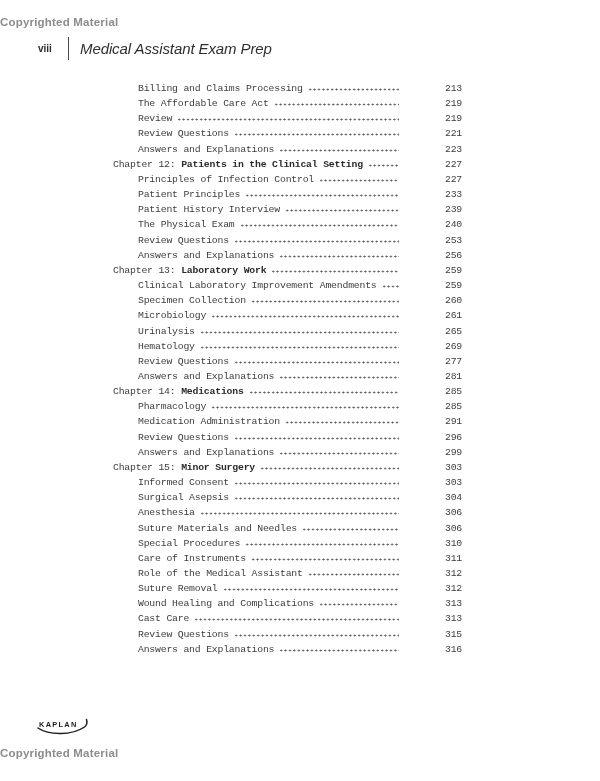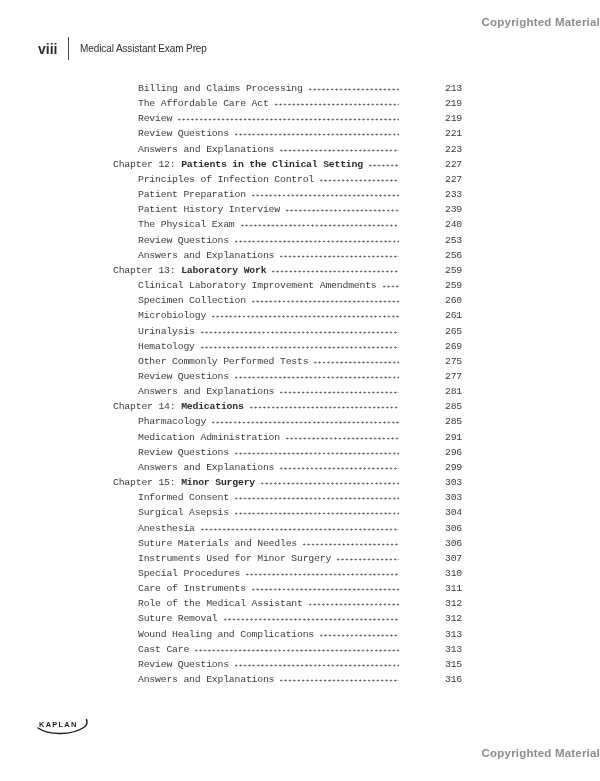--- a/index.html
+++ b/index.html
@@ -10,45 +10,46 @@
     -webkit-font-smoothing: antialiased;
   }
   .page {
     position: relative;
     width: 600px; height: 781px;
     background: #ffffff;
     overflow: hidden;
   }
   .copyright {
     position: absolute; left: 0; right: 0;
-    text-align: right;
+    text-align: left;
     font-size: 11.5px; font-weight: bold;
     color: #8c8c8c;
     letter-spacing: 0.2px;
   }
   .copyright.top { top: 16px; }
   .copyright.bottom { top: 747px; }
 
   .header {
     position: absolute; top: 37px; left: 38px;
     display: flex; align-items: center;
     height: 23px;
   }
   .folio {
     width: 30px;
-    font-size: 14px; font-weight: bold; color: #2e2e2e;
+    font-size: 10px; font-weight: bold; color: #2e2e2e;
   }
   .header-divider {
     width: 1px; height: 23px;
     background: #4a4a4a;
     margin-right: 11px;
   }
   .book-title {
-    font-size: 10px; color: #2e2e2e;
+    font-size: 15px; color: #2e2e2e;
     letter-spacing: -0.1px;
+    font-style: italic;
   }
 
   .toc {
     position: absolute;
     top: 83px; left: 113px;
     width: 349px;
     font-family: Liberation Mono, monospace;
   }
   .toc-row {
     display: flex;
@@ -129,21 +130,21 @@
         <span class="toc-label"><span class="prefix">Chapter 12: </span><span class="chapter-title">Patients in the Clinical Setting</span></span>
         <span class="toc-leader"></span>
         <span class="toc-page">227</span>
       </div>
       <div class="toc-row sub">
         <span class="toc-label">Principles of Infection Control</span>
         <span class="toc-leader"></span>
         <span class="toc-page">227</span>
       </div>
       <div class="toc-row sub">
-        <span class="toc-label">Patient Preparation</span>
+        <span class="toc-label">Patient Principles</span>
         <span class="toc-leader"></span>
         <span class="toc-page">233</span>
       </div>
       <div class="toc-row sub">
         <span class="toc-label">Patient History Interview</span>
         <span class="toc-leader"></span>
         <span class="toc-page">239</span>
       </div>
       <div class="toc-row sub">
         <span class="toc-label">The Physical Exam</span>
@@ -184,25 +185,20 @@
         <span class="toc-label">Urinalysis</span>
         <span class="toc-leader"></span>
         <span class="toc-page">265</span>
       </div>
       <div class="toc-row sub">
         <span class="toc-label">Hematology</span>
         <span class="toc-leader"></span>
         <span class="toc-page">269</span>
       </div>
       <div class="toc-row sub">
-        <span class="toc-label">Other Commonly Performed Tests</span>
-        <span class="toc-leader"></span>
-        <span class="toc-page">275</span>
-      </div>
-      <div class="toc-row sub">
         <span class="toc-label">Review Questions</span>
         <span class="toc-leader"></span>
         <span class="toc-page">277</span>
       </div>
       <div class="toc-row sub">
         <span class="toc-label">Answers and Explanations</span>
         <span class="toc-leader"></span>
         <span class="toc-page">281</span>
       </div>
       <div class="toc-row chapter">
@@ -247,25 +243,20 @@
       </div>
       <div class="toc-row sub">
         <span class="toc-label">Anesthesia</span>
         <span class="toc-leader"></span>
         <span class="toc-page">306</span>
       </div>
       <div class="toc-row sub">
         <span class="toc-label">Suture Materials and Needles</span>
         <span class="toc-leader"></span>
         <span class="toc-page">306</span>
-      </div>
-      <div class="toc-row sub">
-        <span class="toc-label">Instruments Used for Minor Surgery</span>
-        <span class="toc-leader"></span>
-        <span class="toc-page">307</span>
       </div>
       <div class="toc-row sub">
         <span class="toc-label">Special Procedures</span>
         <span class="toc-leader"></span>
         <span class="toc-page">310</span>
       </div>
       <div class="toc-row sub">
         <span class="toc-label">Care of Instruments</span>
         <span class="toc-leader"></span>
         <span class="toc-page">311</span>

